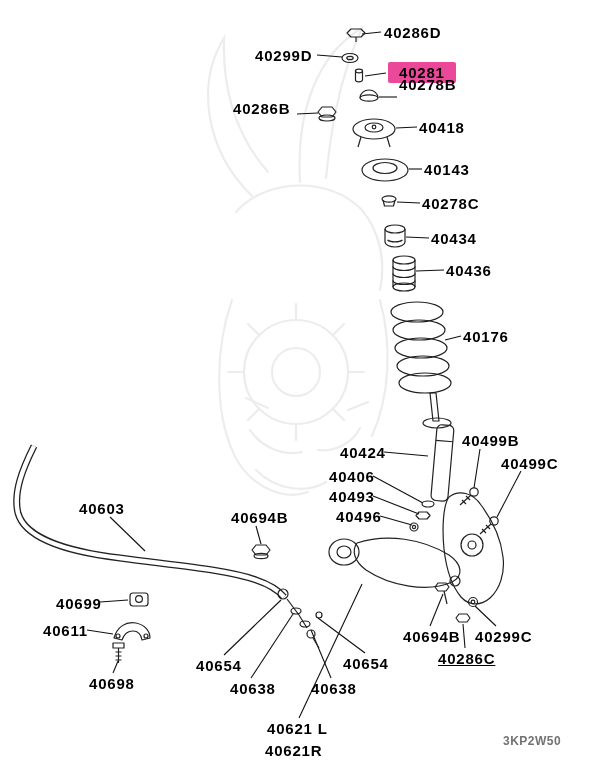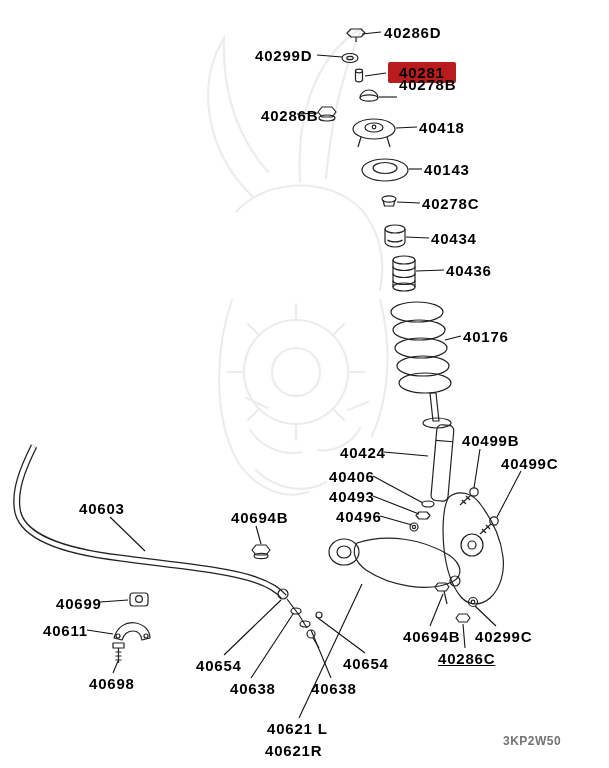--- a/index.html
+++ b/index.html
@@ -239,23 +239,23 @@
       <g>
         <circle cx="473" cy="602" r="4.5"></circle>
         <circle cx="473" cy="602" r="1.8"></circle>
         <path d="M459 614 h8 l3 4 -3 4 h-8 l-3 -4 z"></path>
       </g>
     </g>
   </svg>
 
   <div class="part-label" style="left:384px; top:24px;">40286D</div>
   <div class="part-label" style="left:255px; top:47px;">40299D</div>
-  <div class="part-label highlighted" style="left: 388px; top: 62px; background: #b91c1c;">40281</div>
+  <div class="part-label highlighted" style="left: 388px; top: 62px; background: #ec4899;">40281</div>
   <div class="part-label" style="left:399px; top:76px;">40278B</div>
-  <div class="part-label" style="left:233px; top:107px;margin-left:28px;">40286B</div>
+  <div class="part-label" style="left:233px; top:100px;">40286B</div>
   <div class="part-label" style="left:419px; top:119px;">40418</div>
   <div class="part-label" style="left:424px; top:161px;">40143</div>
   <div class="part-label" style="left:422px; top:195px;">40278C</div>
   <div class="part-label" style="left:431px; top:230px;">40434</div>
   <div class="part-label" style="left:446px; top:262px;">40436</div>
   <div class="part-label" style="left:463px; top:328px;">40176</div>
   <div class="part-label" style="left:340px; top:444px;">40424</div>
   <div class="part-label" style="left:462px; top:432px;">40499B</div>
   <div class="part-label" style="left:501px; top:455px;">40499C</div>
   <div class="part-label" style="left:329px; top:468px;">40406</div>

